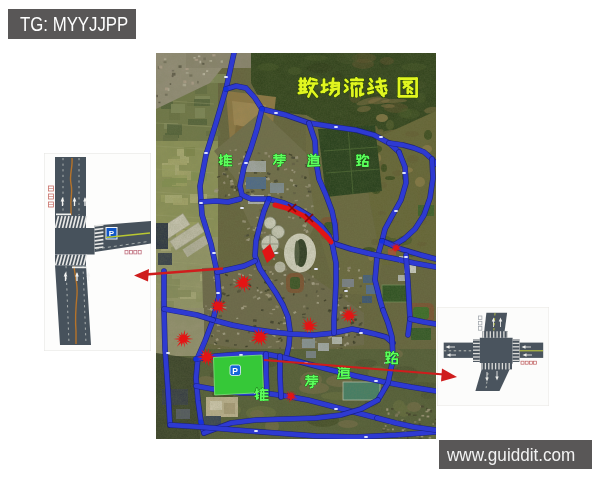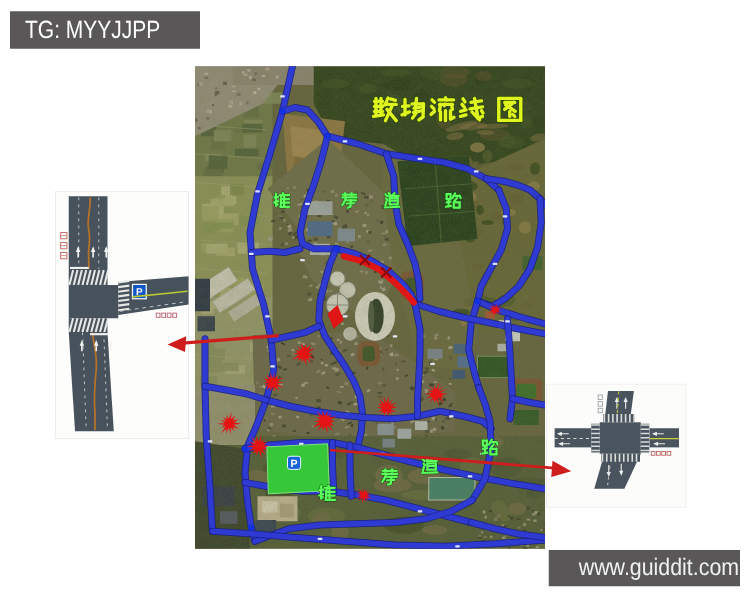--- a/index.html
+++ b/index.html
@@ -1467,15 +1467,15 @@
 
 <svg width="600" height="480" viewBox="0 0 600 480" style="position:absolute;left:0;top:0;pointer-events:none">
 
 <line x1="223" y1="268.5" x2="146" y2="274.5" stroke="#cf1d1d" stroke-width="2.6"></line>
 <polygon points="134,275.5 149,269 148,281.5" fill="#cf1d1d"></polygon>
 
 <line x1="264" y1="360" x2="444" y2="374.5" stroke="#cf1d1d" stroke-width="2.2"></line>
 <polygon points="457,377 442,368.5 441,381.5" fill="#cf1d1d"></polygon>
 </svg>
 
-<div style="position:absolute;left:8px;top:9px;width:152px;height:30px;background:#595757;color:#fff;font-size:20px;line-height:30px;padding-left:12px;box-sizing:border-box;white-space:nowrap"><span style="display:inline-block;transform:scaleX(0.84);transform-origin:0 50%">TG: MYYJJPP</span></div>
-
-<div style="position:absolute;left:439px;top:440px;width:153px;height:29px;background:#595757;color:#f2f2f2;font-size:19px;line-height:29px;padding-left:24px;box-sizing:border-box;white-space:nowrap"><span style="display:inline-block;transform:scaleX(0.9);transform-origin:0 50%">www.guiddit.com</span></div>
+<div style="position:absolute;left:8px;top:9px;width:128px;height:30px;background:#595757;color:#fff;font-size:20px;line-height:30px;padding-left:12px;box-sizing:border-box;white-space:nowrap"><span style="display:inline-block;transform:scaleX(0.84);transform-origin:0 50%">TG: MYYJJPP</span></div>
+
+<div style="position:absolute;left:439px;top:440px;width:153px;height:29px;background:#595757;color:#f2f2f2;font-size:19px;line-height:29px;padding-left:8px;box-sizing:border-box;white-space:nowrap"><span style="display:inline-block;transform:scaleX(0.9);transform-origin:0 50%">www.guiddit.com</span></div>
 </div>
 </body></html>

